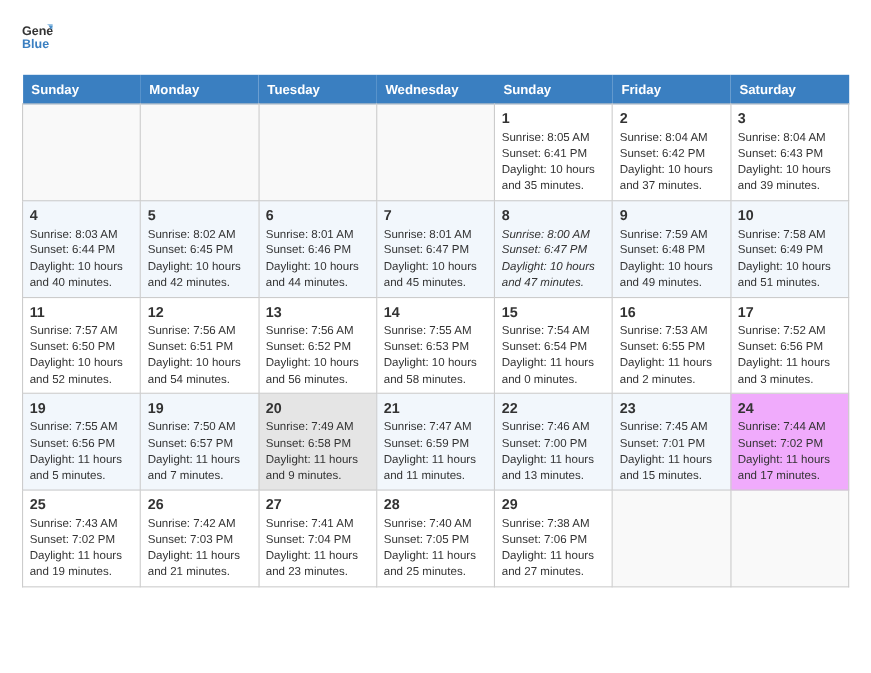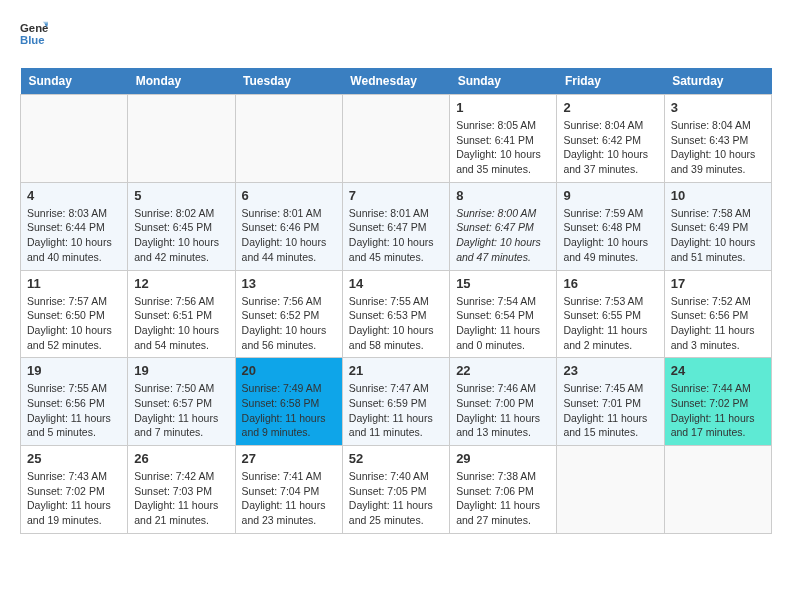--- a/index.html
+++ b/index.html
@@ -254,21 +254,21 @@
 Daylight: 11 hours
 and 5 minutes.</div>
         </td>
         <td style="background-color: rgb(242, 247, 252);">
           <div class="day-number">19</div>
           <div class="day-info" style="white-space: pre-line;">Sunrise: 7:50 AM
 Sunset: 6:57 PM
 Daylight: 11 hours
 and 7 minutes.</div>
         </td>
-        <td style="background-color: #0ea5e9;">
+        <td style="background-color: #e5e5e5;">
           <div class="day-number">20</div>
           <div class="day-info" style="white-space: pre-line;">Sunrise: 7:49 AM
 Sunset: 6:58 PM
 Daylight: 11 hours
 and 9 minutes.</div>
         </td>
         <td style="background-color: rgb(242, 247, 252);">
           <div class="day-number">21</div>
           <div class="day-info" style="white-space: pre-line;">Sunrise: 7:47 AM
 Sunset: 6:59 PM
@@ -282,21 +282,21 @@
 Daylight: 11 hours
 and 13 minutes.</div>
         </td>
         <td style="background-color: rgb(242, 247, 252);">
           <div class="day-number">23</div>
           <div class="day-info" style="white-space: pre-line;">Sunrise: 7:45 AM
 Sunset: 7:01 PM
 Daylight: 11 hours
 and 15 minutes.</div>
         </td>
-        <td style="background-color: #5eead4;">
+        <td style="background-color: #f0abfc;">
           <div class="day-number">24</div>
           <div class="day-info" style="white-space: pre-line;">Sunrise: 7:44 AM
 Sunset: 7:02 PM
 Daylight: 11 hours
 and 17 minutes.</div>
         </td>
       </tr>
       <tr>
         <td>
           <div class="day-number">25</div>
@@ -313,21 +313,21 @@
 and 21 minutes.</div>
         </td>
         <td>
           <div class="day-number">27</div>
           <div class="day-info" style="white-space: pre-line;">Sunrise: 7:41 AM
 Sunset: 7:04 PM
 Daylight: 11 hours
 and 23 minutes.</div>
         </td>
         <td>
-          <div class="day-number">52</div>
+          <div class="day-number">28</div>
           <div class="day-info" style="white-space: pre-line;">Sunrise: 7:40 AM
 Sunset: 7:05 PM
 Daylight: 11 hours
 and 25 minutes.</div>
         </td>
         <td>
           <div class="day-number">29</div>
           <div class="day-info" style="white-space: pre-line;">Sunrise: 7:38 AM
 Sunset: 7:06 PM
 Daylight: 11 hours

